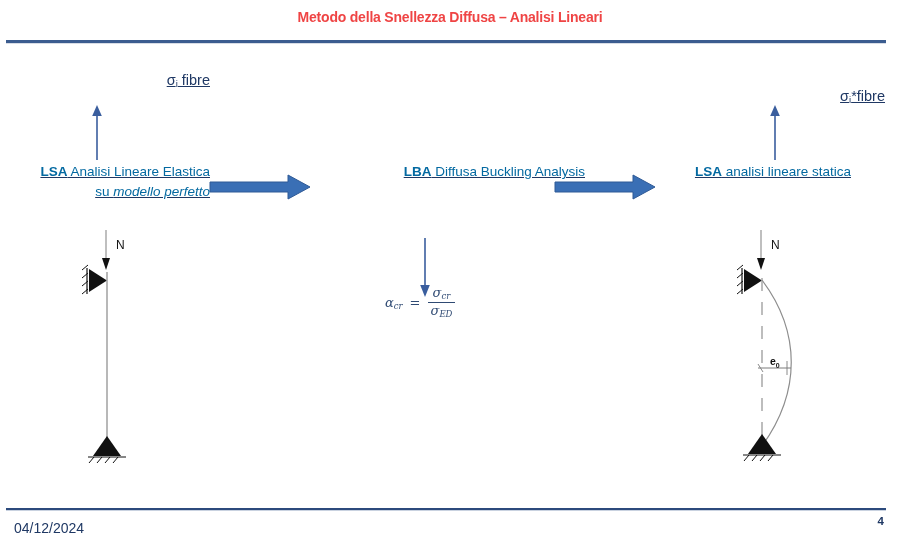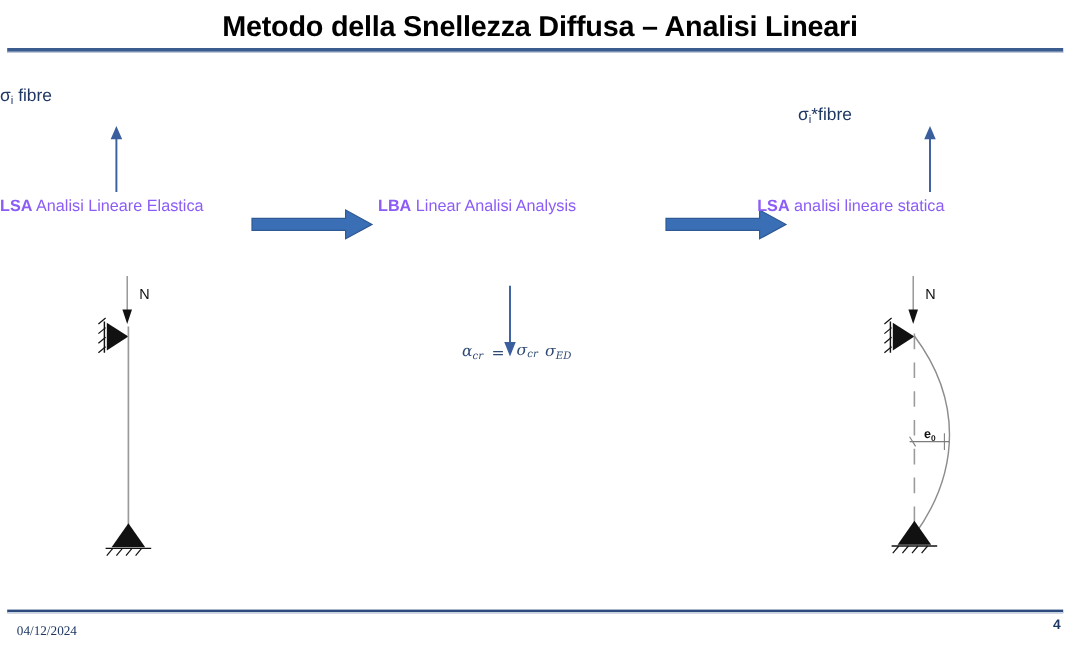--- a/index.html
+++ b/index.html
@@ -16,44 +16,45 @@
     color: #1F3864;
   }
 
   
   #slide-title {
     position: absolute;
     top: 9px;
     left: 0;
     width: 900px;
     text-align: center;
-    font-size: 24px;
+    font-size: 14px;
     font-weight: bold;
-    color: #000000;
+    color: #ef4444;
     letter-spacing: -0.2px;
   }
   #title-rule {
     position: absolute;
     top: 40px;
     left: 6px;
     width: 880px;
     height: 3px;
     background: #3B5C8F;
     border-bottom: 1px solid #d8dde6;
   }
 
   
   .col {
     position: absolute;
-    text-align: left;
+    text-align: right;
+    text-decoration: underline;
   }
   .step-label {
     font-size: 13.5px;
     line-height: 1.45;
-    color: #8b5cf6;
+    color: #0369a1;
     white-space: nowrap;
   }
   .step-label .code { font-weight: bold; }
   .step-label .ital { font-style: italic; }
 
   .fibre-label {
     font-size: 14.5px;
     color: #1F3864;
     white-space: nowrap;
   }
@@ -84,21 +85,21 @@
     align-items: center;
     gap: 7px;
     justify-content: flex-end;
   }
   #formula .alpha sub, #formula .num sub, #formula .den sub {
     font-size: 8.5px;
     vertical-align: -0.22em;
   }
   #formula .frac {
     display: inline-flex;
-    flex-direction: row;
+    flex-direction: column;
     align-items: center;
     line-height: 1.12;
   }
   #formula .num { padding: 0 3px 1px 3px; }
   #formula .bar {
     width: 100%;
     height: 1px;
     background: #2F4A73;
   }
   #formula .den { padding: 1px 3px 0 3px; }
@@ -110,23 +111,22 @@
     top: 508px;
     width: 880px;
     height: 2px;
     background: #2C4A7C;
     border-bottom: 1px solid #c9d2e0;
   }
   #footer-date {
     position: absolute;
     left: 14px;
     top: 520px;
-    font-size: 11px;
-    color: #1F3864;
-    font-family: Liberation Serif, serif;
+    font-size: 14px;
+    color: #1F3864;
   }
   #footer-page {
     position: absolute;
     right: 16px;
     top: 515px;
     font-size: 11.5px;
     color: #1F3864;
     font-weight: bold;
   }
 </style>
@@ -143,20 +143,23 @@
 </div>
 
 <svg class="up-arrow" style="left:88px; top:104px;" width="18" height="56" viewBox="0 0 18 56">
   <line x1="9" y1="56" x2="9" y2="10" stroke="#3A5E9E" stroke-width="1.6"></line>
   <polygon points="9,1 4.2,12 13.8,12" fill="#3A5E9E"></polygon>
 </svg>
 
 <div class="col" style="left:0px; top:162px; width:210px;">
   <div class="step-label">
     <span class="code">LSA</span><span> Analisi Lineare  Elastica</span>
+  </div>
+  <div class="step-label">
+    <span>su </span><span class="ital">modello perfetto</span>
   </div>
 </div>
 
 <svg class="diagram" style="left:60px; top:222px;" width="120" height="250" viewBox="0 0 120 250">
 
   <line x1="46" y1="8" x2="46" y2="40" stroke="#8a8a8a" stroke-width="1.1"></line>
   <polygon points="46,48 42,36 50,36" fill="#111111"></polygon>
   <text x="56" y="27" font-family="Liberation Sans, sans-serif" font-size="12" fill="#111111">N</text>
 
   <line x1="27" y1="46" x2="27" y2="72" stroke="#111111" stroke-width="1.2"></line>
@@ -175,21 +178,21 @@
   <line x1="45" y1="241" x2="50" y2="235" stroke="#111111" stroke-width="1"></line>
   <line x1="53" y1="241" x2="58" y2="235" stroke="#111111" stroke-width="1"></line>
 </svg>
 
 <svg class="block-arrow" style="left:208px; top:172px;" width="105" height="30" viewBox="0 0 105 30">
   <polygon points="2,10 80,10 80,3 102,15 80,27 80,20 2,20" fill="#3A6FB5" stroke="#2F5A96" stroke-width="1"></polygon>
 </svg>
 
 <div class="col" style="left:315px; top:162px; width:270px;">
   <div class="step-label">
-    <span class="code">LBA</span><span> Linear Analisi Analysis</span>
+    <span class="code">LBA</span><span> Diffusa Buckling Analysis</span>
   </div>
 </div>
 
 <svg class="up-arrow" style="left:416px; top:238px;" width="18" height="60" viewBox="0 0 18 60">
   <line x1="9" y1="0" x2="9" y2="50" stroke="#3A5E9E" stroke-width="1.6"></line>
   <polygon points="9,59 4.2,47 13.8,47" fill="#3A5E9E"></polygon>
 </svg>
 
 <div id="formula">
   <span class="alpha"><span>α</span><sub>cr</sub></span>

